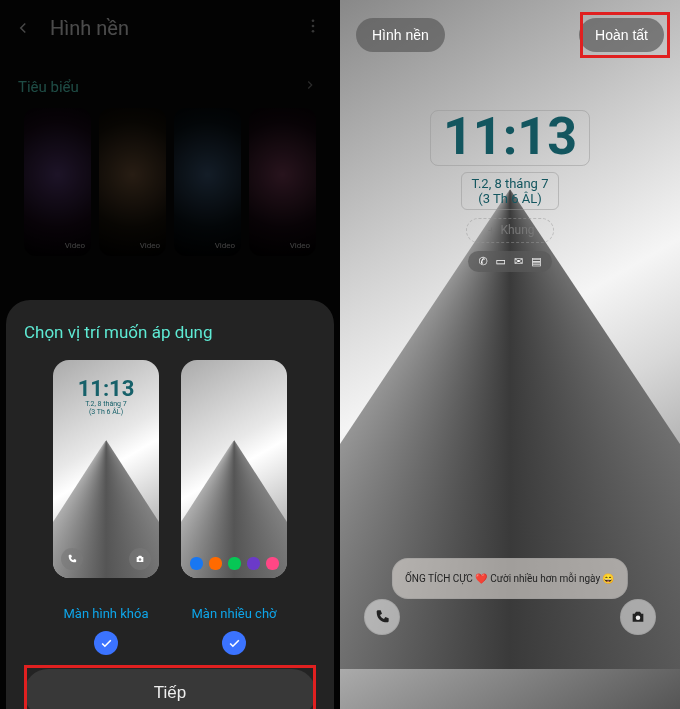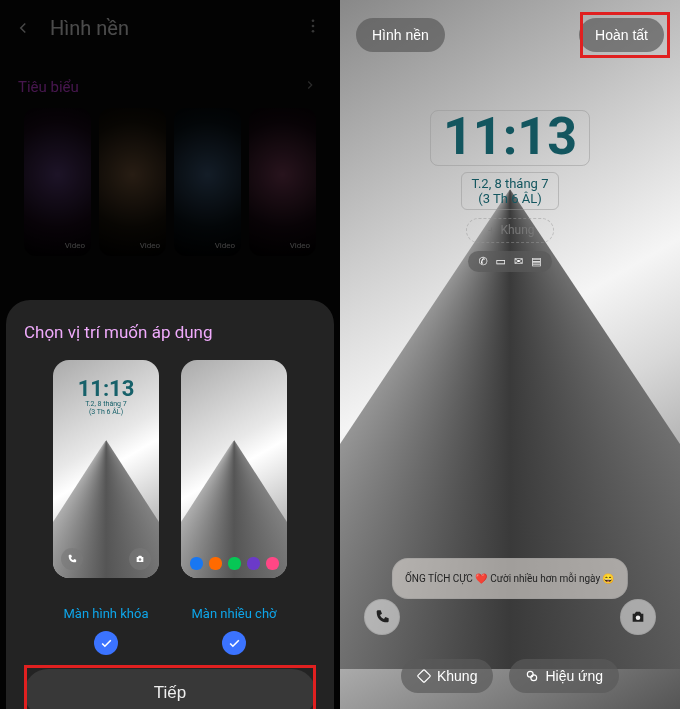--- a/index.html
+++ b/index.html
@@ -44,21 +44,21 @@
   }
   .back-icon { width: 22px; height: 22px; display:flex; align-items:center; }
   .hdr-title { font-size: 20px; margin-left: 14px; flex:1; }
   .more-icon { width: 20px; color:#aaa; }
 
   
   .sec {
     display: flex;
     align-items: center;
     padding: 28px 23px 12px 18px;
-    color: #d946ef;
+    color: #5eead4;
     font-size: 15px;
   }
   .sec-chevron { margin-left: auto; color:#888; }
 
   
   .thumbs {
     display: flex;
     gap: 8px;
     padding: 0 24px;
   }
@@ -86,21 +86,21 @@
     left: 6px; right: 6px; bottom: 0;
     top: 300px;
     background: #232323;
     border-radius: 24px 24px 0 0;
     z-index: 3;
     padding: 22px 18px 16px 18px;
     display: flex;
     flex-direction: column;
   }
   .sheet-title {
-    color: #f0abfc;
+    color: #5eead4;
     font-size: 17px;
     margin-bottom: 18px;
   }
   .apply-targets {
     display: flex;
     justify-content: center;
     gap: 22px;
   }
   .target {
     display: flex;
@@ -399,32 +399,13 @@
         </svg>
     </div>
     <div class="rp-shortcut right">
       <svg width="16" height="16" viewBox="0 0 24 24" fill="#222">
           <path d="M4 7h3l2-3h6l2 3h3v12H4z"></path>
           <circle cx="12" cy="13" r="3.4" fill="#eee"></circle>
         </svg>
     </div>
   </div>
 
-  <div class="rp-bottom">
-    <button class="pill">
-      <span class="ic">
-        <svg width="14" height="14" viewBox="0 0 24 24" fill="none" stroke="#fff" stroke-width="2">
-            <rect x="4" y="4" width="16" height="16" rx="2" transform="rotate(45 12 12)"></rect>
-          </svg>
-      </span>
-      <span>Khung</span>
-    </button>
-    <button class="pill">
-      <span class="ic">
-        <svg width="14" height="14" viewBox="0 0 24 24" fill="none" stroke="#fff" stroke-width="2">
-            <circle cx="9" cy="9" r="5"></circle>
-            <circle cx="15" cy="15" r="5"></circle>
-          </svg>
-      </span>
-      <span>Hiệu ứng</span>
-    </button>
-  </div>
 </div>
 
 </body></html>

